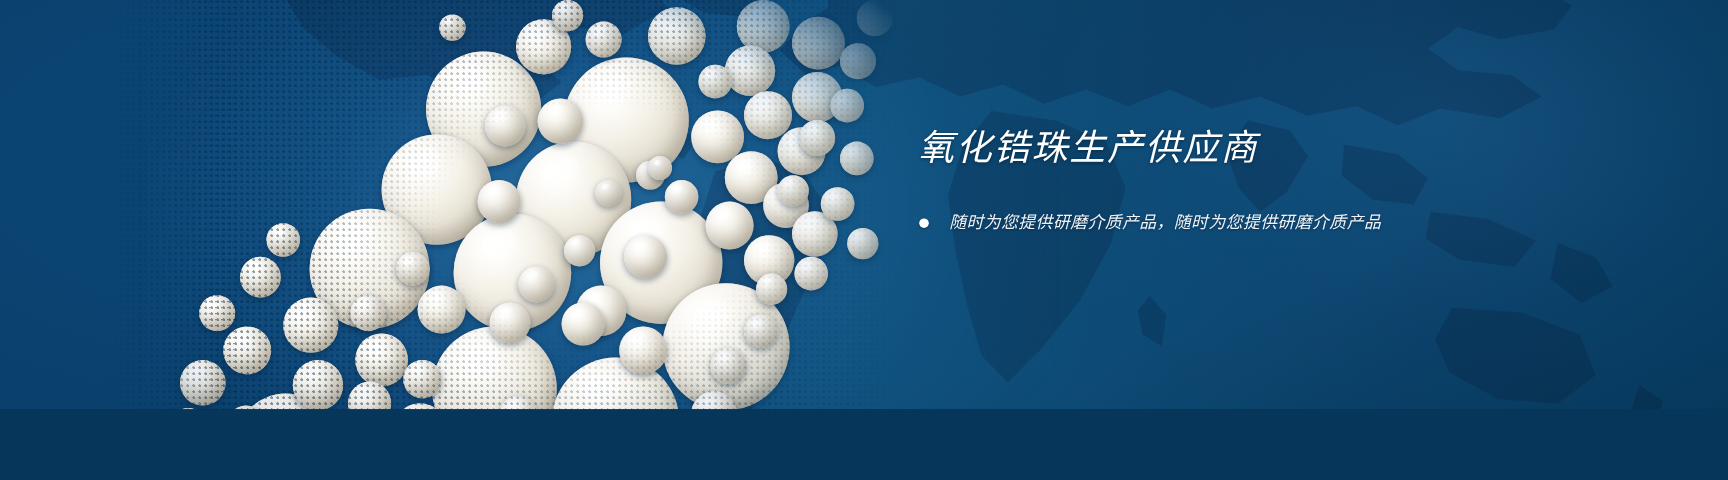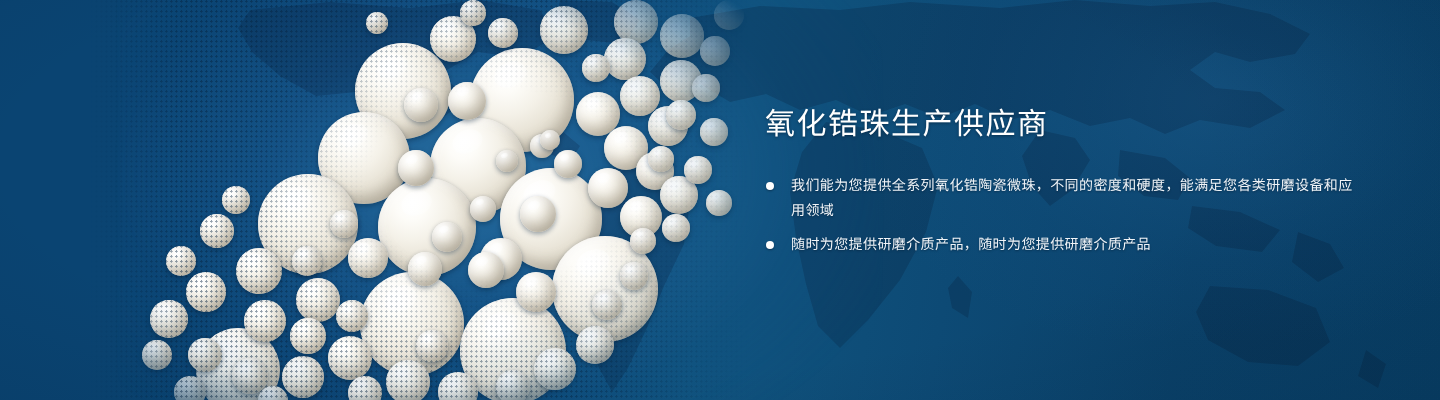--- a/index.html
+++ b/index.html
@@ -8,23 +8,24 @@
     padding: 0;
     background: #06365a;
   }
   body {
     font-family: "Liberation Sans", "DejaVu Sans", sans-serif;
   }
 
   .banner {
     position: relative;
     width: 1440px;
-    height: 400px;
+    height: 341px;
     overflow: hidden;
     background: #08406a;
+    font-style: italic;
   }
 
   
   .bg-base {
     position: absolute;
     inset: 0;
     background:
       linear-gradient(100deg,
         #0a4472 0%,
         #0a4472 12%,
@@ -320,22 +321,18 @@
 
   <div class="halftone"></div>
   <div class="bg-vignette"></div>
 
   <div class="copy">
     <h1 class="headline">氧化锆珠生产供应商</h1>
 
     <ul class="bullets">
       <li class="bullet">
         <span class="bullet-dot"></span>
-        <span class="bullet-text">我们能为您提供全系列氧化锆陶瓷微珠，不同的密度和硬度，能满足您各类研磨设备和应用领域</span>
-      </li>
-      <li class="bullet">
-        <span class="bullet-dot"></span>
         <span class="bullet-text">随时为您提供研磨介质产品，随时为您提供研磨介质产品</span>
       </li>
     </ul>
   </div>
 
 </div>
 
 </body></html>

